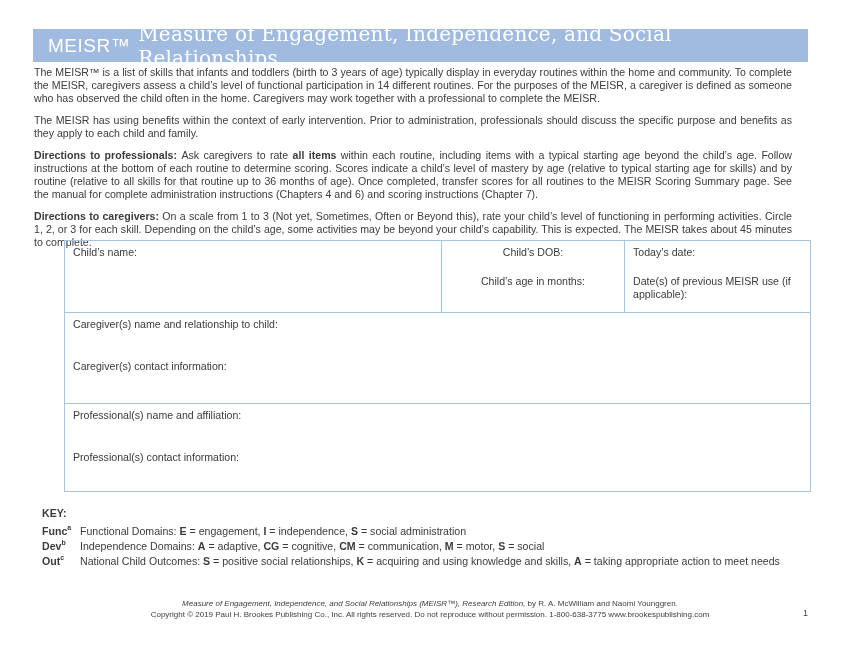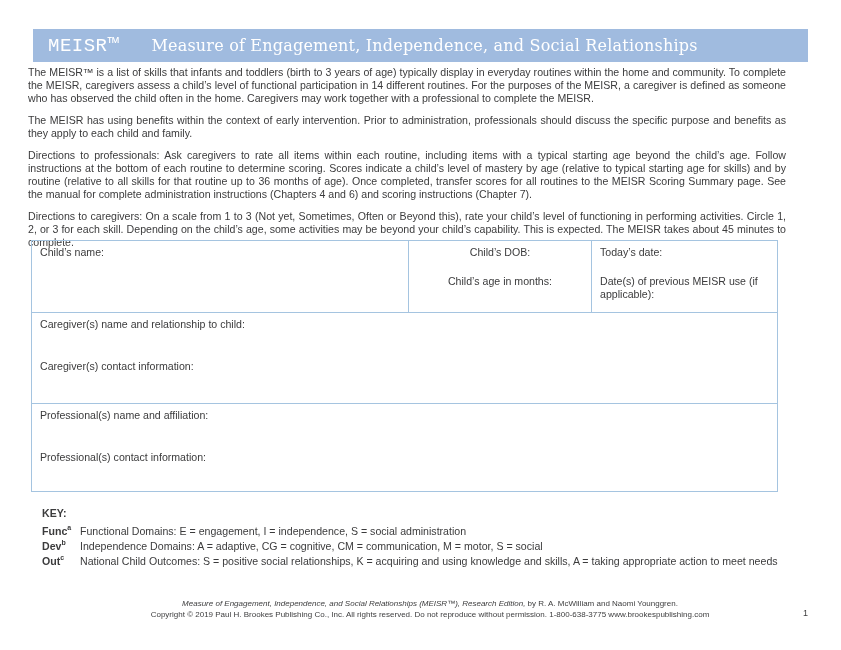--- a/index.html
+++ b/index.html
@@ -9,37 +9,37 @@
     color:#3b3b3c;
     position:relative;
     overflow:hidden;
   }
   .header-bar {
     position:absolute; left:33px; top:29px; width:775px; height:33px;
     background:#a0bbdf; color:#ffffff;
     display:flex; align-items:center;
   }
   .brand {
-    font-family:Liberation Mono, monospace;
+    font-family:Liberation Sans, sans-serif;
     font-size:19px; letter-spacing:0.5px; margin-left:15px;
   }
   .subtitle {
     font-family:"DejaVu Serif", serif;
-    font-size:16px; margin-left:32px; letter-spacing:0.2px;
+    font-size:20px; margin-left:8px; letter-spacing:0.2px;
   }
   .content {
-    position:absolute; left:28px; top:66px; width:758px;
+    position:absolute; left:34px; top:66px; width:758px;
     font-size:10.6px; line-height:13px; text-align:justify;
   }
   .para { margin-bottom:9px; }
-  .b { font-weight:normal; }
+  .b { font-weight:bold; }
   .i { font-style:italic; }
   sup { font-size:7px; line-height:0; }
   .info-table {
-    position:absolute; left:31px; top:240px; width:747px; height:252px;
+    position:absolute; left:64px; top:240px; width:747px; height:252px;
     border:1px solid #a5c4e0; font-size:10.6px; line-height:13px;
   }
   .trow { display:flex; border-bottom:1px solid #a5c4e0; }
   .trow:last-child { border-bottom:none; }
   .row1 { height:72px; }
   .row2 { height:91px; }
   .row3 { height:87px; }
   .cell { padding:5px 8px; }
   .cell-name  { width:377px; border-right:1px solid #a5c4e0; }
   .cell-dob   { width:183px; border-right:1px solid #a5c4e0;text-align:center; }

